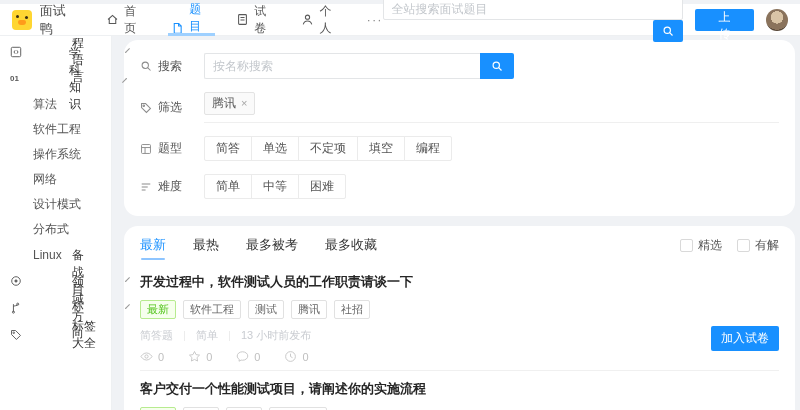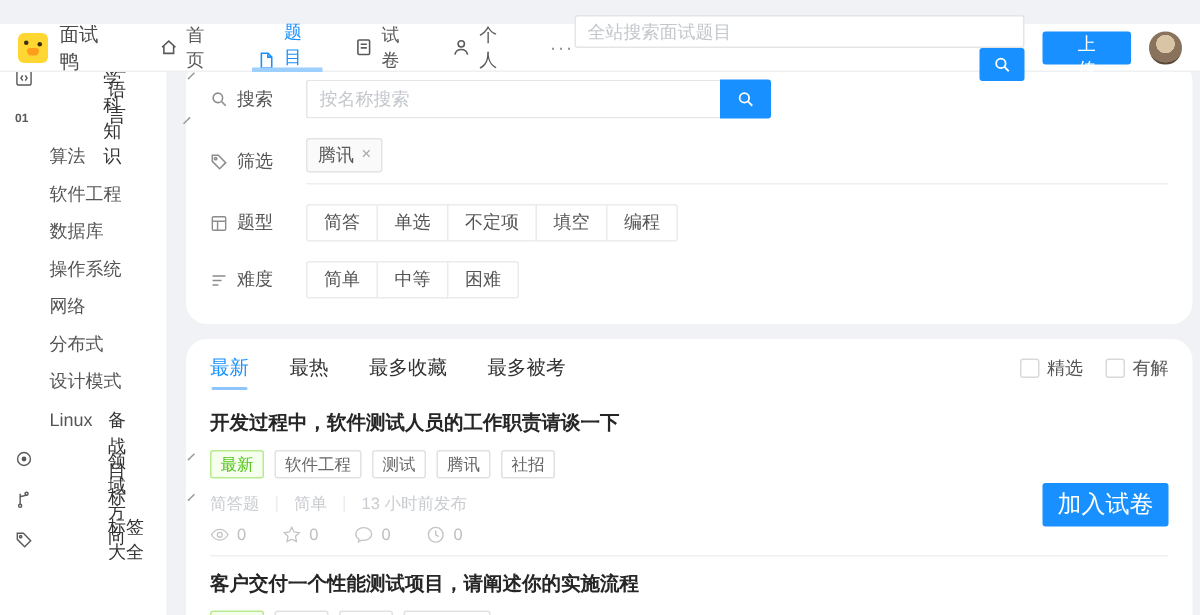--- a/index.html
+++ b/index.html
@@ -1,20 +1,20 @@
 <!DOCTYPE html>
 <html><head>
 <meta charset="utf-8">
 <style>
   * { margin:0; padding:0; box-sizing:border-box; font-family:"Liberation Sans","DejaVu Sans",sans-serif; }
   html,body { width:800px; height:410px; overflow:hidden; background:#f0f2f5; }
   svg { display:block; }
 
   
-  .topbar { position:fixed; top:16px; left:0; width:800px; height:32px; background:#fff;
+  .topbar { position:fixed; top:4px; left:0; width:800px; height:32px; background:#fff;
             border-bottom:1px solid #eef0f2; display:flex; align-items:center; padding:0 12px; z-index:20; }
   .logo { display:flex; align-items:center; cursor:pointer; }
   .logo-badge { width:20px; height:20px; background:#ffd632; border-radius:4px; position:relative; }
   .logo-badge::before { content:""; position:absolute; top:5px; left:4px; width:3px; height:3px;
             border-radius:50%; background:#3a2d13; box-shadow:9px 1px 0 #3a2d13; }
   .logo-badge::after { content:""; position:absolute; top:10px; left:6px; width:8px; height:5px;
             border-radius:2px 2px 3px 3px; background:#ff9c1a; }
   .brand { font-size:13px; color:#4a4a4a; margin-left:8px; font-weight:500; }
   .nav { display:flex; align-items:center; margin-left:28px; height:100%; }
   .nav-item { display:flex; align-items:center; gap:5px; font-size:12px; color:#595959;
@@ -89,21 +89,21 @@
   .qtitle { font-size:13px; font-weight:700; color:#262626; cursor:pointer; }
   .qtags { display:flex; align-items:center; gap:7px; margin-top:9px; }
   .qtag { font-size:11px; padding:1px 6px; border:1px solid #e1e1e1; color:#666; border-radius:2px; background:#fff; }
   .qtag.new { background:#f6ffed; border-color:#b7eb8f; color:#52c41a; }
   .qmeta { display:flex; align-items:center; gap:11px; margin-top:9px; font-size:11px; color:#c9ccd1; }
   .msep { width:1px; height:10px; background:#ececec; }
   .qstats { display:flex; align-items:center; gap:24px; margin-top:7px; font-size:11px; color:#bfbfbf; }
   .stat { display:flex; align-items:center; gap:5px; }
   .stat svg { color:#c4c4c4; }
   .qaction { display:flex; align-items:flex-end; padding-bottom:12px; }
-  .join-btn { background:#1890ff; color:#fff; border:none; border-radius:2px; font-size:16px;
+  .join-btn { background:#1890ff; color:#fff; border:none; border-radius:2px; font-size:12px;
             padding:4px 10px; cursor:pointer; white-space:nowrap; }
 </style>
 </head>
 <body>
 
 <header class="topbar">
   <div class="logo">
     <div class="logo-badge"></div>
     <span class="brand">面试鸭</span>
   </div>
@@ -171,25 +171,24 @@
     <span>编程语言</span>
     <span class="chev down"></span>
   </div>
   <div class="side-item">
     <span class="sicon icon-01">01</span>
     <span>学科知识</span>
     <span class="chev up"></span>
   </div>
   <div class="side-child">算法</div>
   <div class="side-child">软件工程</div>
-  <div class="side-child">数据库</div>
   <div class="side-child">操作系统</div>
   <div class="side-child">网络</div>
+  <div class="side-child">设计模式</div>
   <div class="side-child">分布式</div>
-  <div class="side-child">设计模式</div>
   <div class="side-child">Linux</div>
   <div class="side-item">
     <span class="sicon">
       <svg width="12" height="12" viewBox="0 0 14 14" fill="none" stroke="currentColor" stroke-width="1.1">
           <circle cx="7" cy="7" r="5"></circle>
           <circle cx="7" cy="7" r="1.3" fill="currentColor"></circle>
         </svg>
     </span>
     <span>备战目标</span>
     <span class="chev down"></span>
@@ -288,22 +287,22 @@
         <span class="opt">中等</span>
         <span class="opt">困难</span>
       </div>
     </div>
   </section>
 
   <section class="card list-card">
     <div class="tabs-row">
       <span class="tab active">最新</span>
       <span class="tab">最热</span>
+      <span class="tab">最多被考</span>
       <span class="tab">最多收藏</span>
-      <span class="tab">最多被考</span>
       <div class="tabs-right">
         <label class="cbx">
           <span class="cbx-box"></span>
           <span>精选</span>
         </label>
         <label class="cbx">
           <span class="cbx-box"></span>
           <span>有解</span>
         </label>
       </div>

